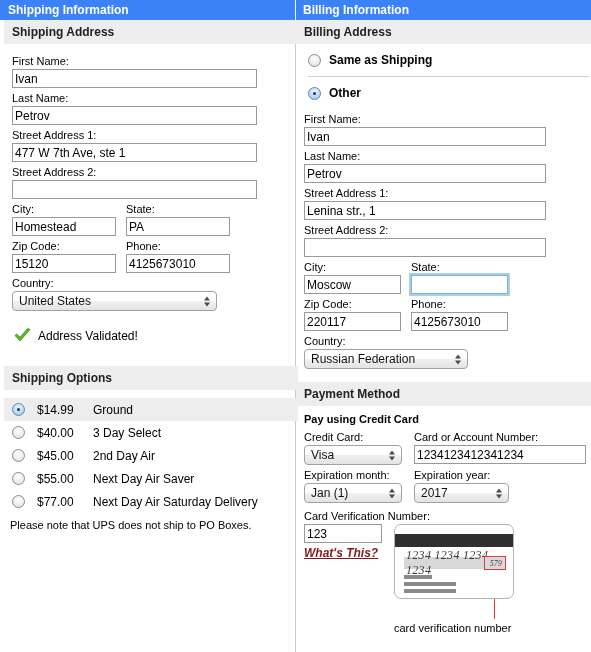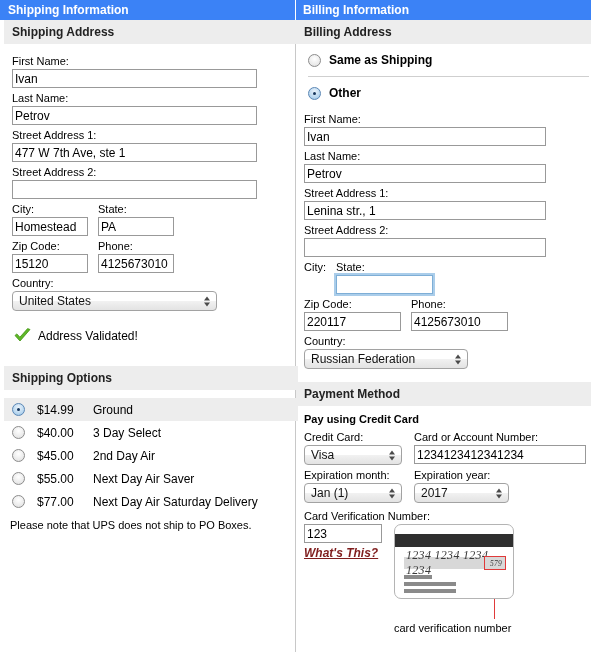--- a/index.html
+++ b/index.html
@@ -63,21 +63,21 @@
     padding: 0 2px;
     outline: none;
     display: block;
   }
   input.txt.focus {
     border: 1px solid #7eaed6;
     box-shadow: 0 0 0 2px #aacdea;
   }
   .w-full  { width: 245px; }
   .w-fullR { width: 242px; }
-  .w-half  { width: 76px; }
+  .w-half  { width: 104px; }
   .w-halfR { width: 97px; }
 
   .row2 { display: flex; gap: 10px; }
   .row2 .cell { display: block; }
 
   select.sel {
     -webkit-appearance: none; appearance: none;
     border: 1px solid #a2a2a2;
     border-radius: 4px;
     background: linear-gradient(to bottom, #ffffff 0%, #ffffff 48%, #f1f1f1 52%, #e3e3e3 100%);
@@ -315,20 +315,21 @@
 
       <div class="lbl">Street Address 1:</div>
       <input class="txt w-fullR" type="text" value="Lenina str., 1" style="">
 
       <div class="lbl">Street Address 2:</div>
       <input class="txt w-fullR" type="text" value="" style="">
 
       <div class="row2">
         <div class="cell">
           <div class="lbl">City:</div>
+          <input class="txt w-halfR" type="text" value="Moscow" style="">
         </div>
         <div class="cell">
           <div class="lbl">State:</div>
           <input class="txt w-halfR focus" type="text" value="" style="">
         </div>
       </div>
 
       <div class="row2">
         <div class="cell">
           <div class="lbl">Zip Code:</div>

